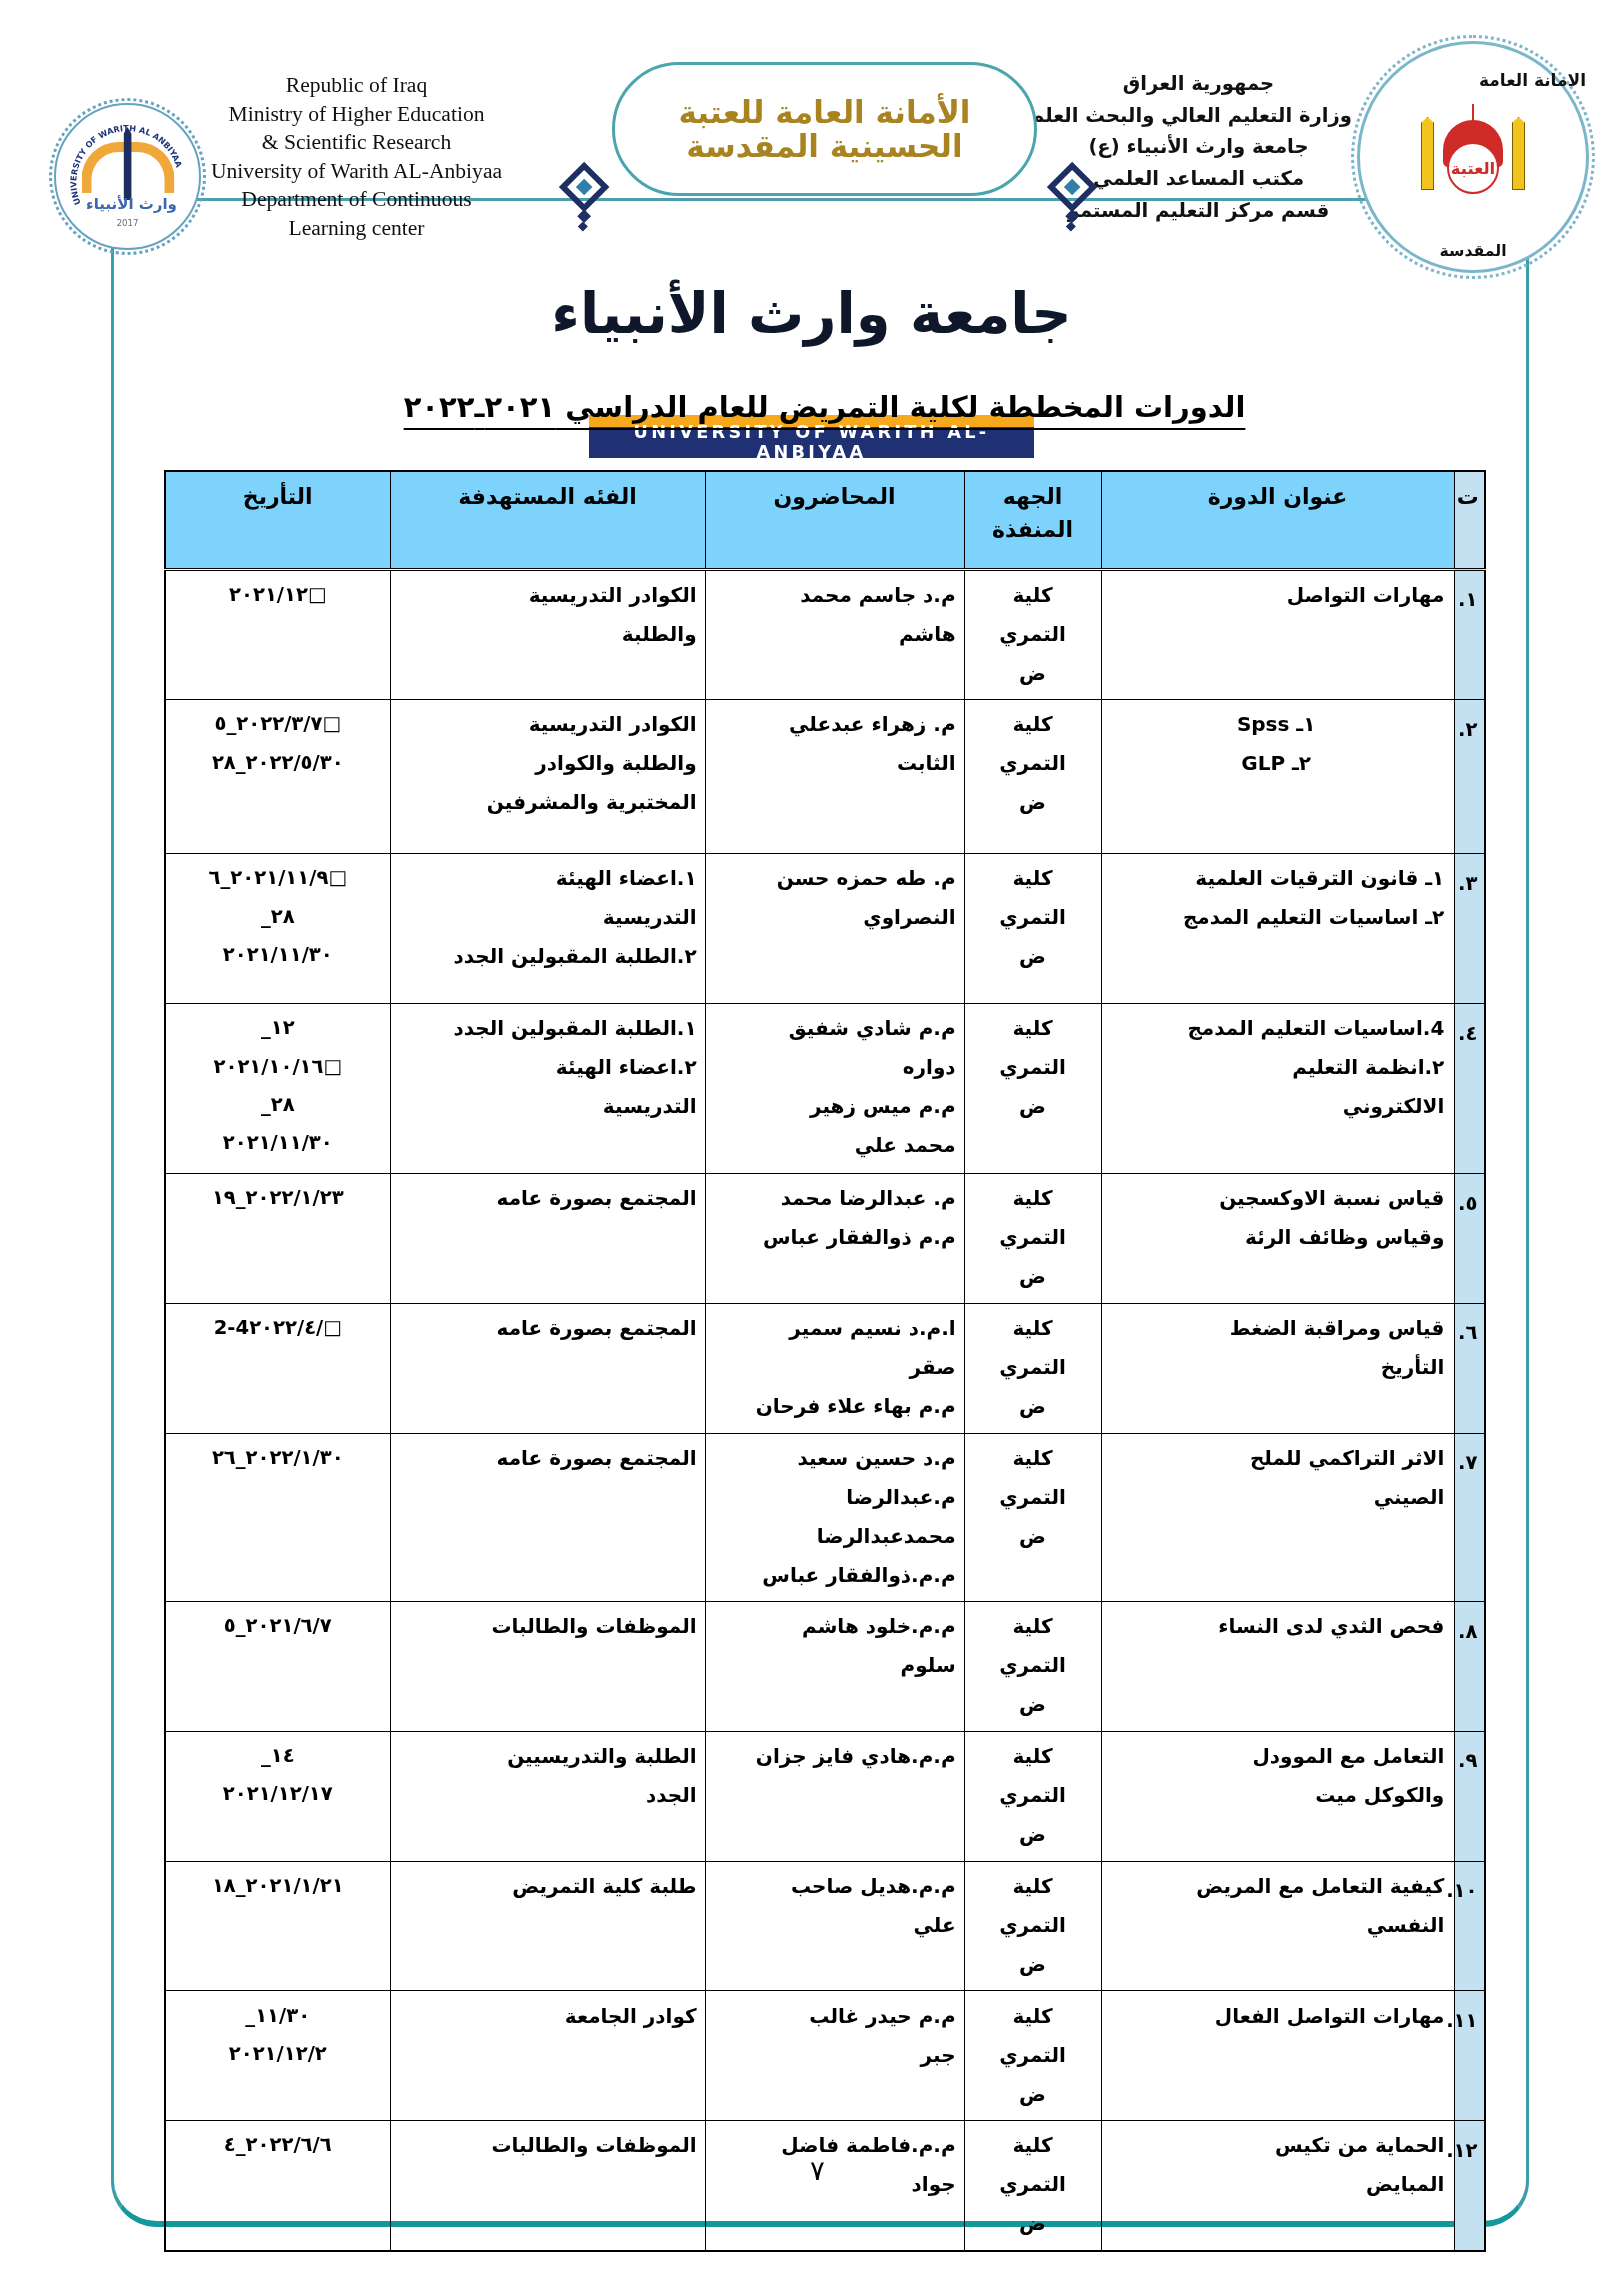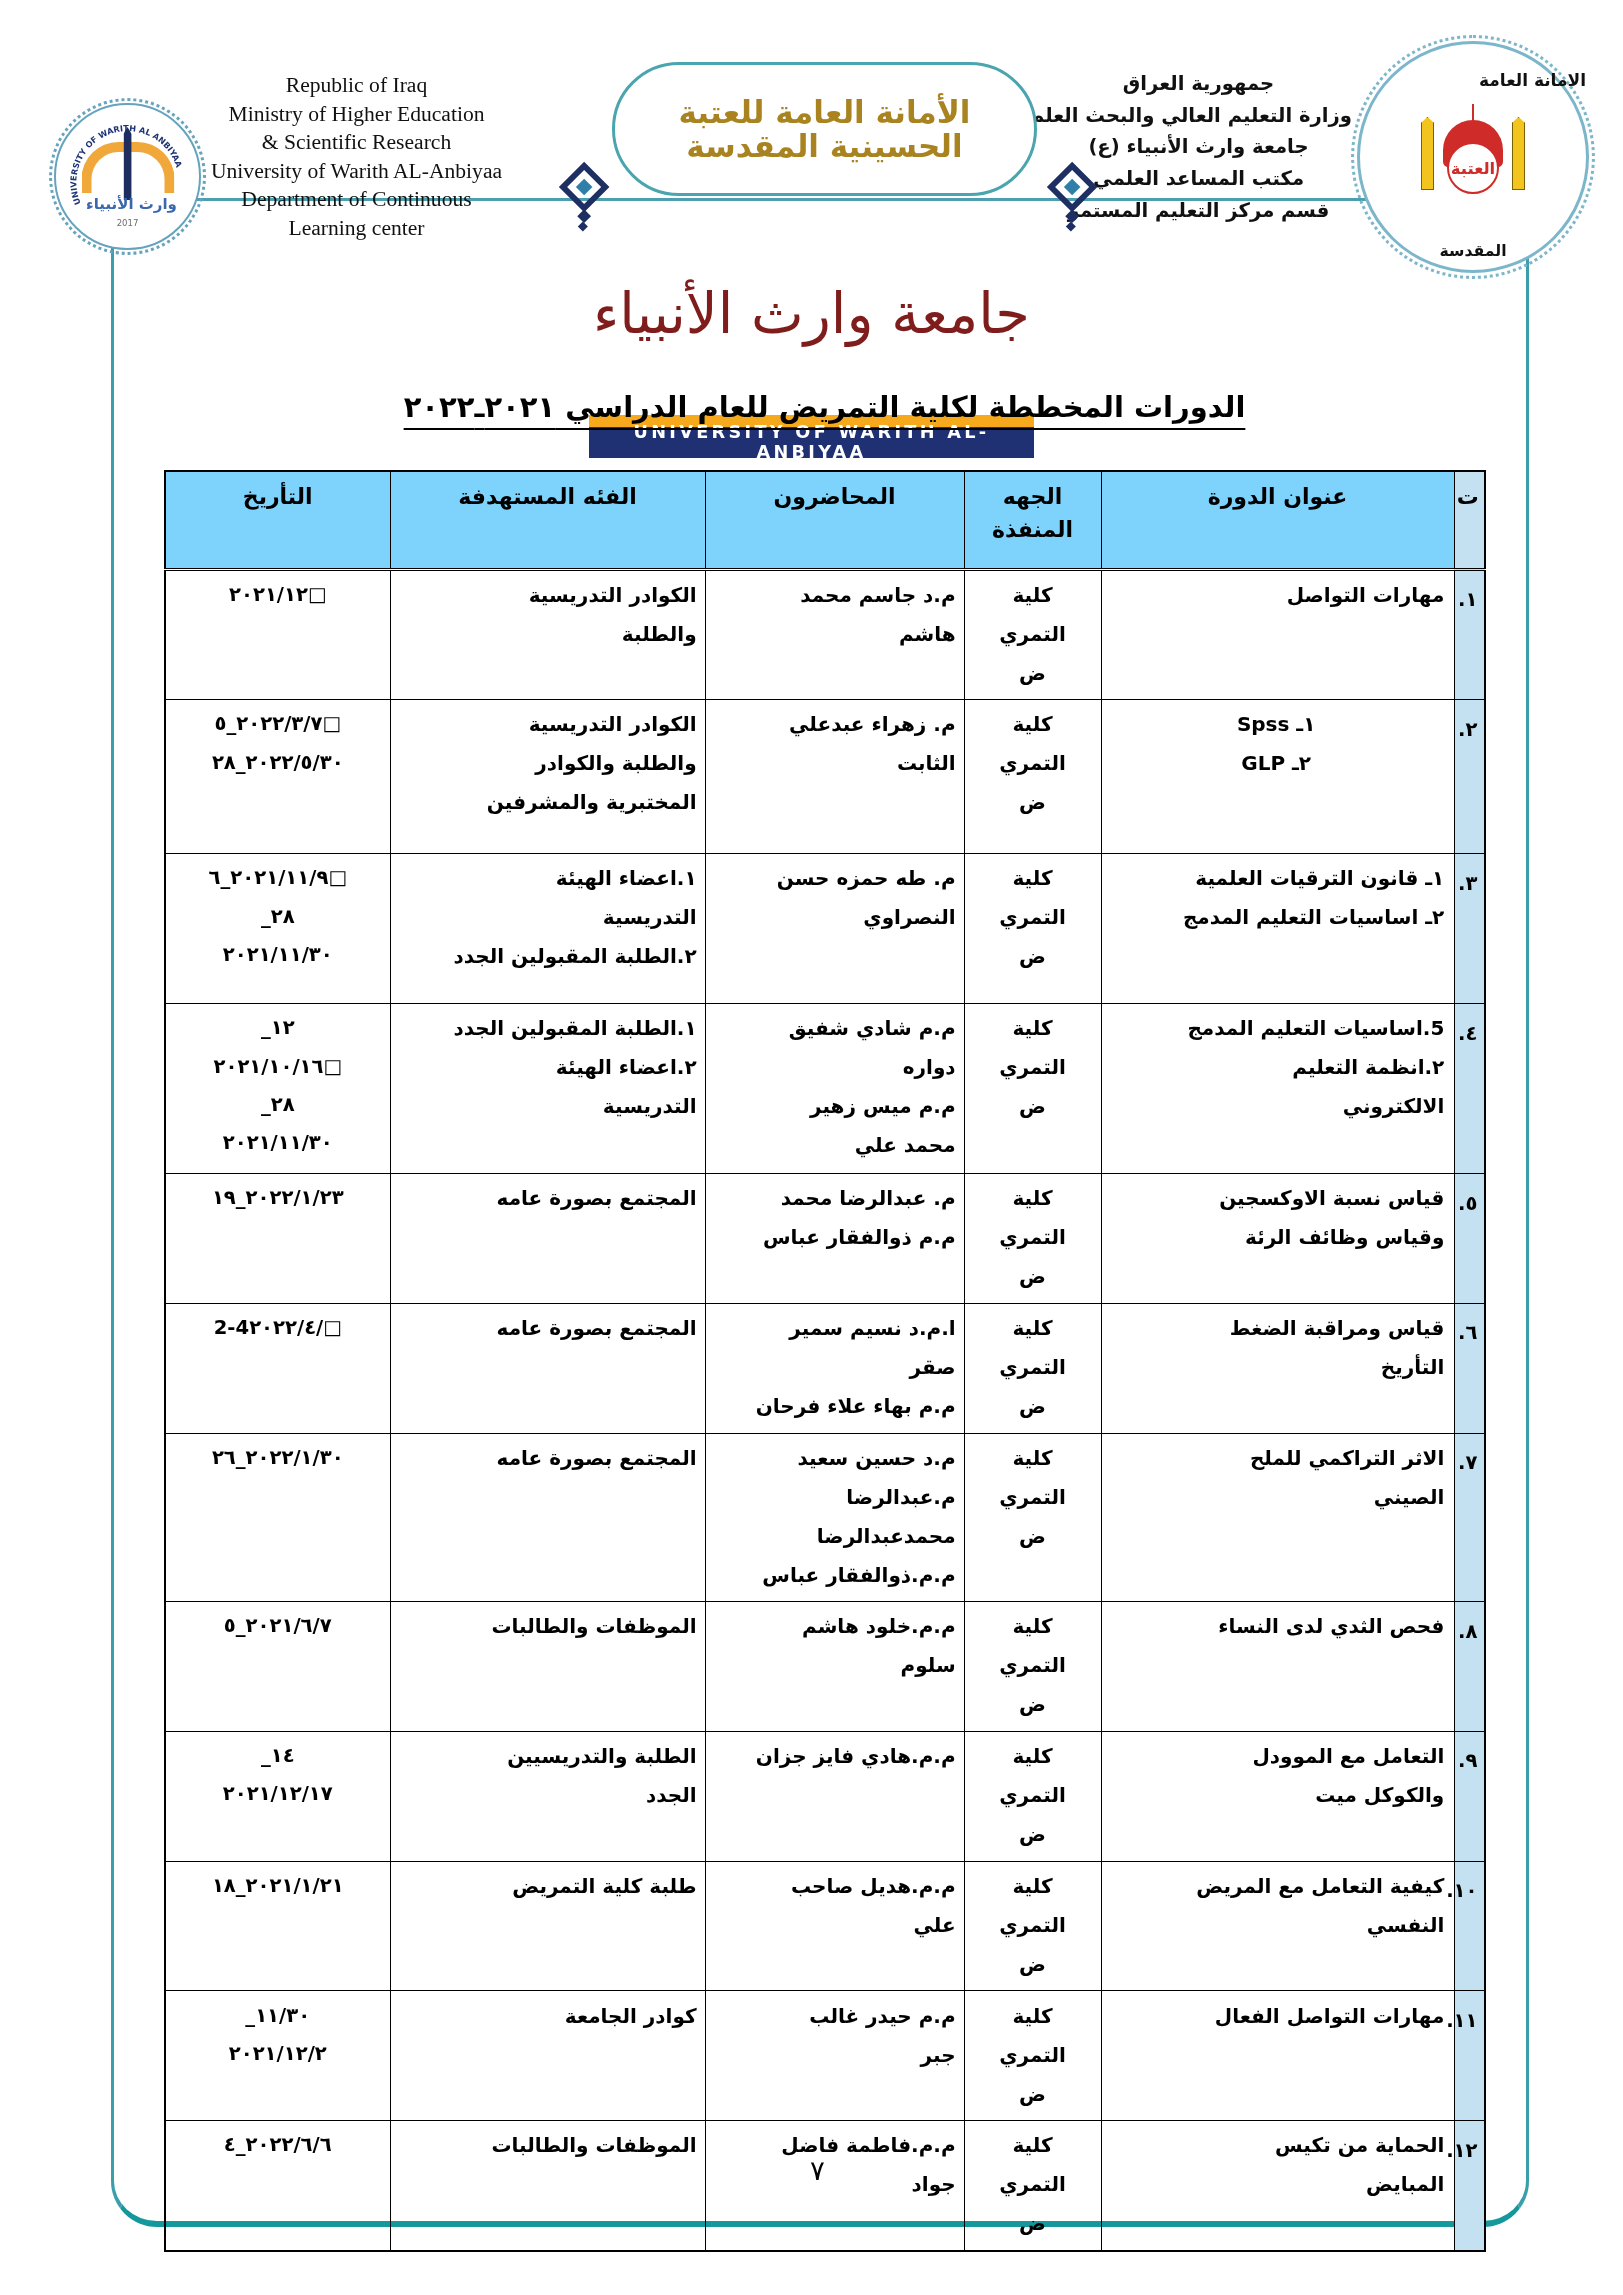--- a/index.html
+++ b/index.html
@@ -22,21 +22,21 @@
   .banner-pill{position:absolute;left:612px;top:62px;width:419px;height:128px;z-index:2;
                background:#fff;border:3.3px solid #4aa5ae;border-radius:72px;
                display:flex;align-items:center;justify-content:center;direction:rtl;
                font-weight:bold;font-size:31px;color:#a9831f;text-align:center;line-height:1.1;}
   .knot{position:absolute;z-index:3;width:65px;height:75px;}
   .knot-left{left:551px;top:159px;}
   .knot-right{left:1039px;top:159px;}
 
   .logotype{position:absolute;left:589px;top:211px;width:445px;z-index:2;text-align:center;}
   .logotype .ar-callig{height:204px;display:flex;align-items:center;justify-content:center;
-                       direction:rtl;font-weight:normal;font-size:56px;color:#7f1d1d;white-space:nowrap;}
+                       direction:rtl;font-weight:bold;font-size:56px;color:#0f172a;white-space:nowrap;}
   .logotype .gold-bar{height:11.8px;background:#f6a91d;}
   .logotype .en-banner{height:31px;background:#1f3173;color:#fff;display:flex;align-items:center;
                        justify-content:center;font-weight:bold;font-size:17.7px;letter-spacing:3.3px;}
 
   
   .seal{position:absolute;background:#fff;border-radius:50%;z-index:3;}
   .seal-left{left:54px;top:103px;width:143px;height:143px;border:2.6px solid #66a3bd;
              outline:3.3px dotted #66a3bd;outline-offset:2.6px;}
   .seal-left .arch{position:absolute;left:50%;top:37px;transform:translateX(-50%);
                    width:73px;height:41px;border:10.5px solid #f0a83a;border-bottom:none;
@@ -264,21 +264,21 @@
           </td>
           <td class="cell-date">
             <div dir="ltr">٢٠٢١/١١/٩_٦□</div>
             <div dir="ltr">_٢٨</div>
             <div dir="ltr">٢٠٢١/١١/٣٠</div>
           </td>
         </tr>
         <tr>
           <td class="cell-no">٤.</td>
           <td class="cell-course">
-            <div>5.اساسيات التعليم المدمج</div>
+            <div>4.اساسيات التعليم المدمج</div>
             <div>٢.انظمة التعليم</div>
             <div>الالكتروني</div>
           </td>
           <td class="cell-exec">
             <div>كلية</div>
             <div>التمري</div>
             <div>ض</div>
           </td>
           <td class="cell-lect">
             <div>م.م شادي شفيق</div>

